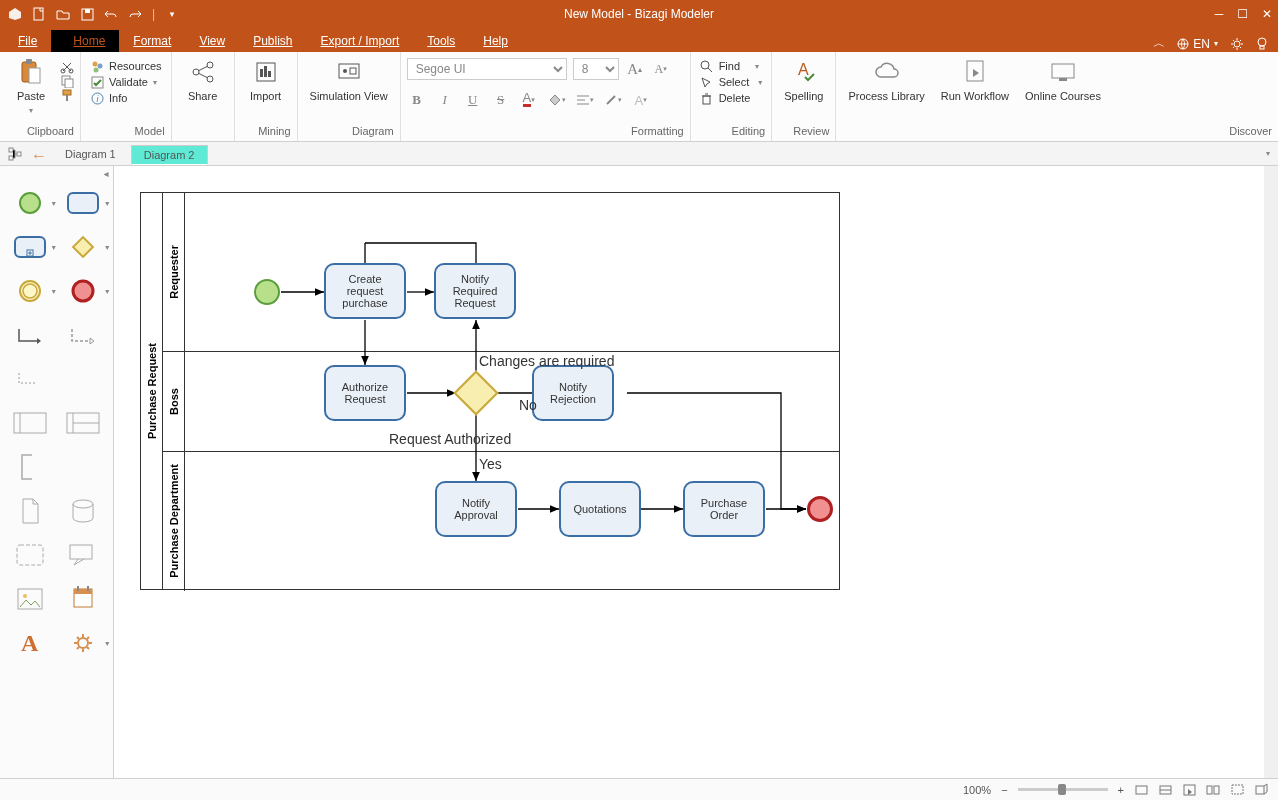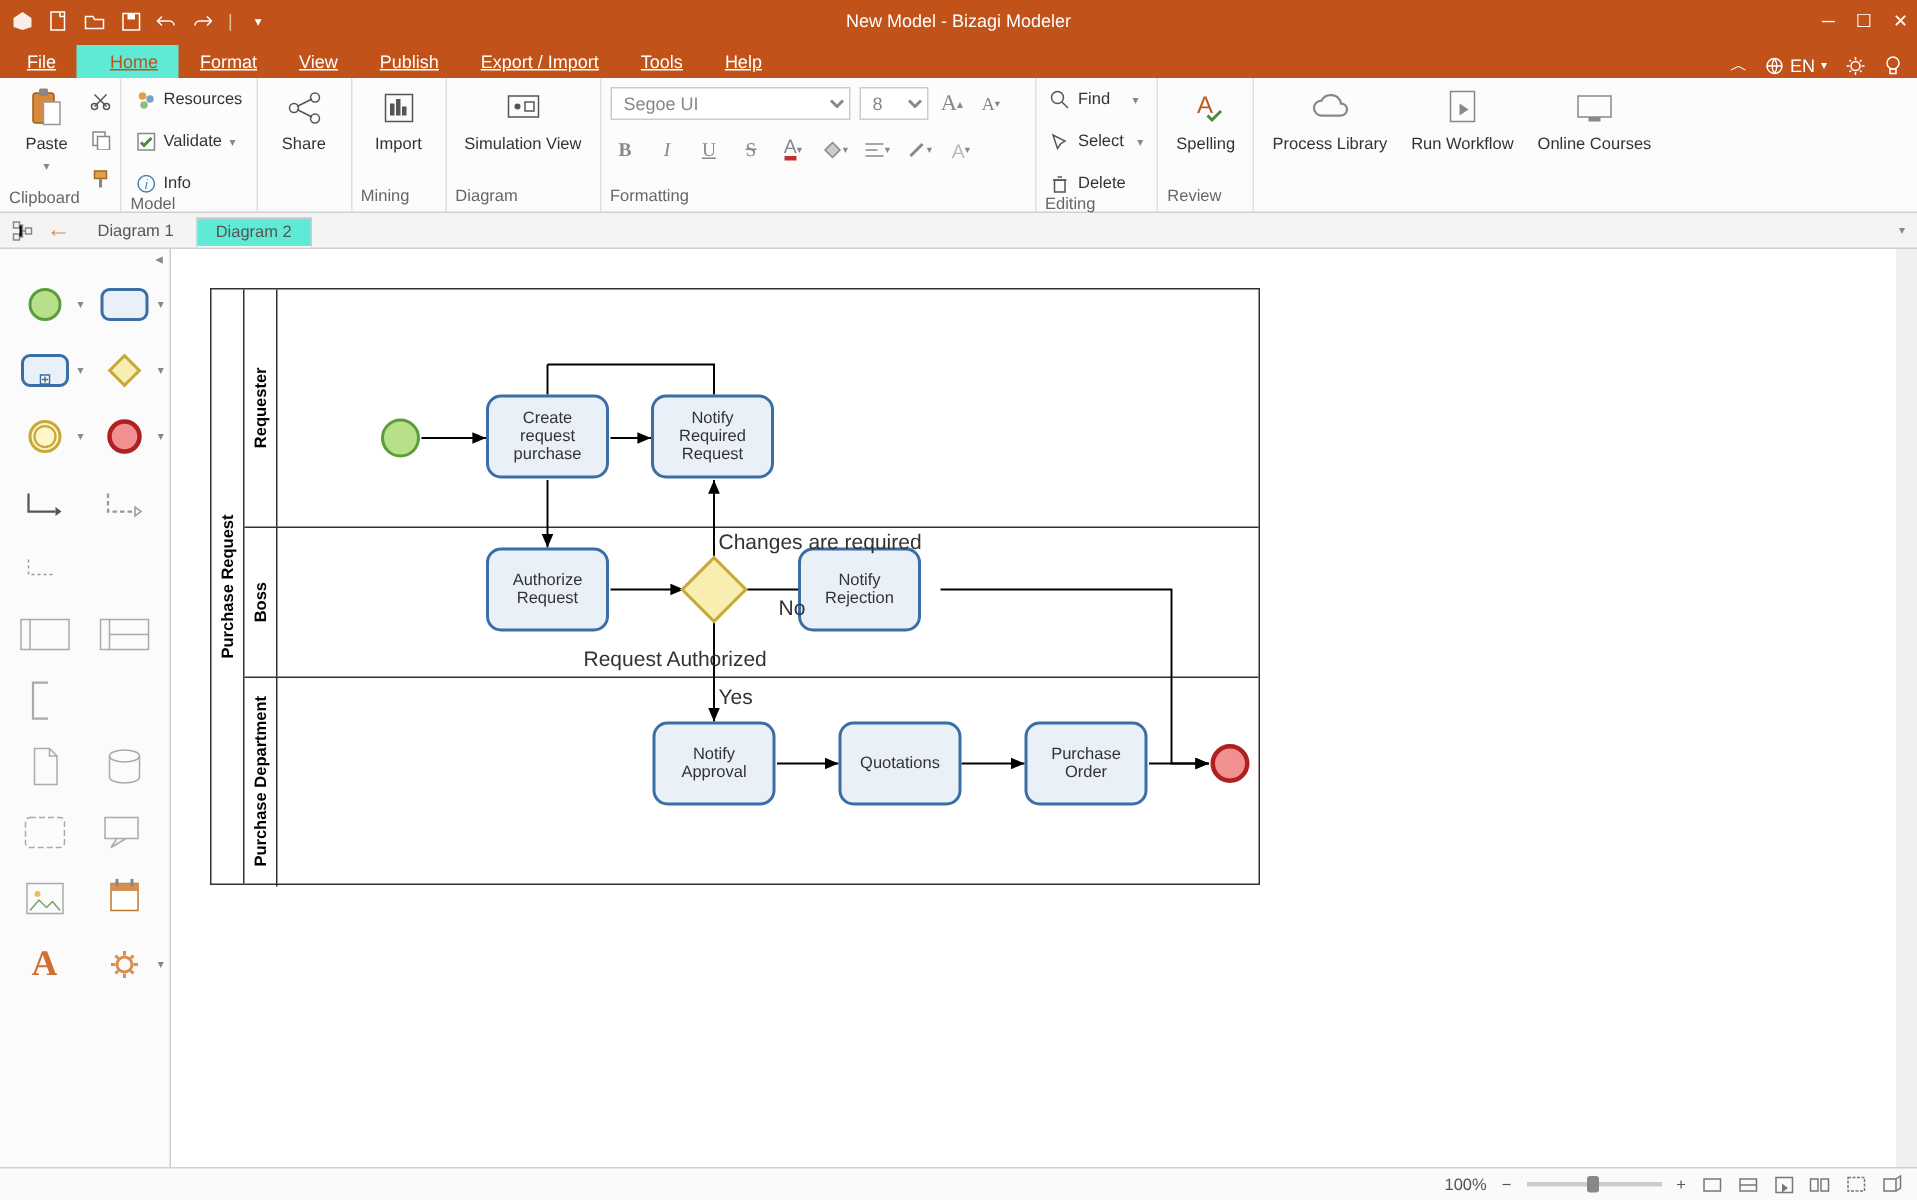--- a/index.html
+++ b/index.html
@@ -15,33 +15,33 @@
 .titlebar .title { position: absolute; left: 50%; transform: translateX(-50%); font-size: 12px; }
 .titlebar .winctrl { position: absolute; right: 6px; display: flex; gap: 14px; }
 .titlebar .winctrl span { cursor: default; }
 
 
 .menubar { height: 24px; background: #c0521a; display: flex; align-items: flex-end; padding-left: 4px; }
 .menubar .menutab {
   padding: 4px 14px 4px; font-size: 12px; color: #fff; cursor: default; text-decoration: underline;
 }
 .menubar .menutab.file { background: #c0521a; }
-.menubar .menutab.active { background: #5eead4; color: #c0521a; padding-left: 22px; }
+.menubar .menutab.active { background: #000000; color: #c0521a; padding-left: 22px; }
 .menubar .rightctrls { margin-left: auto; display: flex; align-items: center; gap: 12px; padding-right: 10px; color: #fff; font-size: 12px; }
 .menubar .rightctrls .lang { display: flex; align-items: center; gap: 4px; }
 
 
 .ribbon { height: 90px; border-bottom: 1px solid #d0d0d0; display: flex; background: #fcfcfc; }
 .ribgroup { border-right: 1px solid #e0e0e0; display: flex; flex-direction: column; justify-content: space-between; padding: 4px 6px 2px; }
 .ribgroup .body { flex: 1; display: flex; align-items: flex-start; gap: 4px; }
-.ribgroup .lbl { text-align: left; font-size: 11px; color: #666; padding-bottom: 2px; }
+.ribgroup .lbl { text-align: right; font-size: 11px; color: #666; padding-bottom: 2px; }
 .bigbtn { display: flex; flex-direction: column; align-items: center; justify-content: flex-start; padding: 2px 6px; gap: 4px; font-size: 11px; color: #333; min-width: 50px; }
 .bigbtn .bigico { width: 28px; height: 28px; display: flex; align-items: center; justify-content: center; }
 .bigbtn .txt { text-align: center; line-height: 1.1; }
-.smallstack { display: flex; flex-direction: column; gap: 12px; }
+.smallstack { display: flex; flex-direction: column; gap: 0; }
 .smallbtn { display: flex; align-items: center; gap: 5px; font-size: 11px; color: #333; padding: 1px 3px; white-space: nowrap; }
 .smallico { width: 14px; height: 14px; display: inline-flex; align-items: center; justify-content: center; }
 
 .fontbox { display: flex; flex-direction: column; gap: 10px; padding-top: 2px; }
 .fontrow { display: flex; align-items: center; gap: 6px; }
 select.fontsel { height: 22px; font-size: 12px; color: #888; border: 1px solid #ccc; background: #fff; padding: 0 4px; }
 .fmt-icons { display: flex; gap: 8px; }
 .fmt-btn { width: 20px; height: 20px; display: flex; align-items: center; justify-content: center; font-size: 13px; color: #888; font-family: "Times New Roman", serif; }
 
 
@@ -415,20 +415,21 @@
       <div class="bigbtn">
         <span class="bigico">
             <svg width="28" height="24">
               <rect x="3" y="4" width="22" height="14" fill="none" stroke="#888"></rect>
               <rect x="10" y="18" width="8" height="3" fill="#888"></rect>
             </svg>
           </span>
         <span class="txt">Online Courses</span>
       </div>
     </div>
+    <div class="lbl">Discover</div>
   </div>
 </div>
 
 <div class="tabsrow">
   <div class="iconbtn">
       <svg width="14" height="14">
         <rect x="1" y="1" width="4" height="4" fill="none" stroke="#888"></rect>
         <rect x="1" y="9" width="4" height="4" fill="none" stroke="#888"></rect>
         <rect x="9" y="5" width="4" height="4" fill="none" stroke="#888"></rect>
         <path d="M5 3h2v8H5M7 7h2" stroke="#888"></path>

